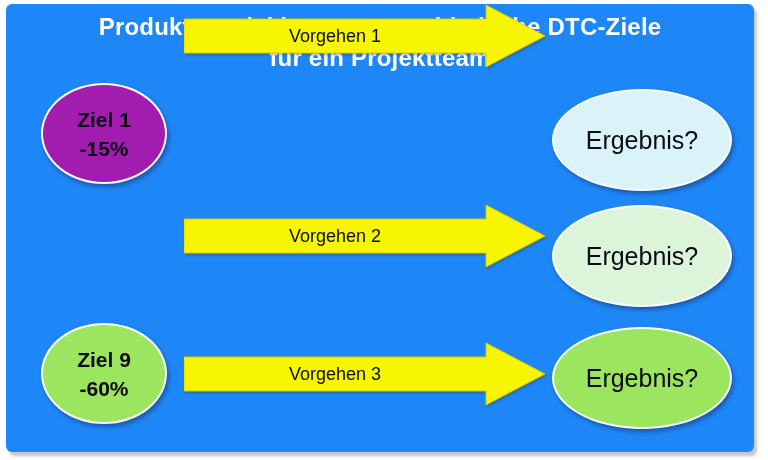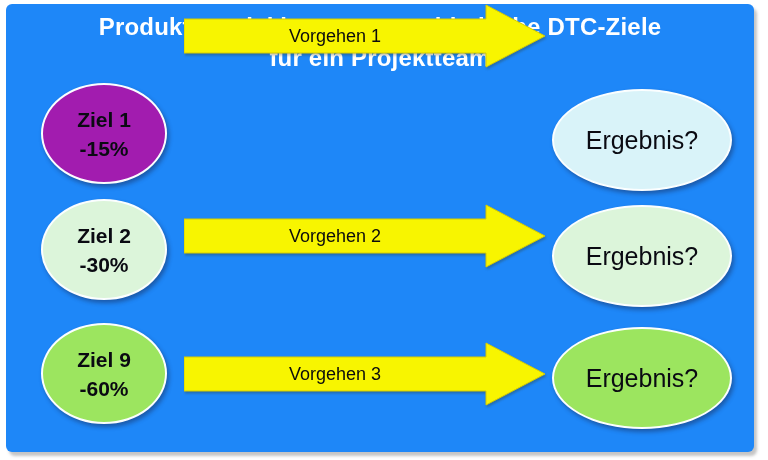--- a/index.html
+++ b/index.html
@@ -111,24 +111,20 @@
   <div class="arrowbox">
     <svg width="362" height="64" viewBox="0 0 362 64">
       <polygon points="0,15 302,15 302,1 361,32 302,63 302,49 0,49" stroke-width="1" stroke="#d6cc00" fill="#f8f500"></polygon>
     </svg>
     <div class="arrowlabel">Vorgehen 1</div>
   </div>
   <div class="ellipse result r1" style="background: rgb(217, 243, 249);">
     <div>Ergebnis?</div>
   </div>
 
-  <div class="ellipse goal r2" style="background: rgb(220, 245, 218);">
-    <div>Ziel 2</div>
-    <div>-30%</div>
-  </div>
   <div class="arrowbox r2">
     <svg width="362" height="64" viewBox="0 0 362 64">
       <polygon points="0,15 302,15 302,1 361,32 302,63 302,49 0,49" stroke-width="1" stroke="#d6cc00" fill="#f8f500"></polygon>
     </svg>
     <div class="arrowlabel">Vorgehen 2</div>
   </div>
   <div class="ellipse result r2" style="background: rgb(220, 245, 218);">
     <div>Ergebnis?</div>
   </div>
 

